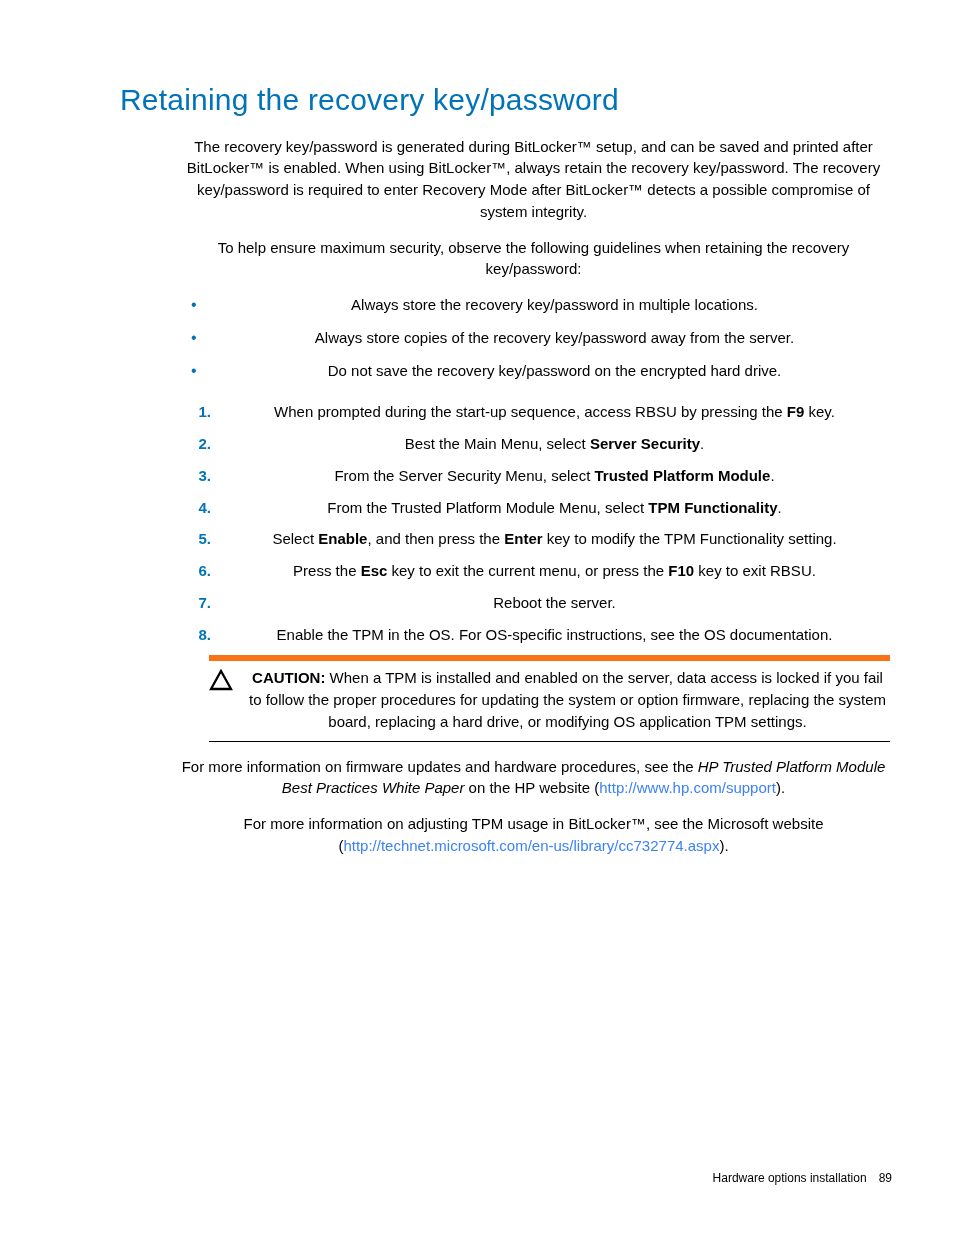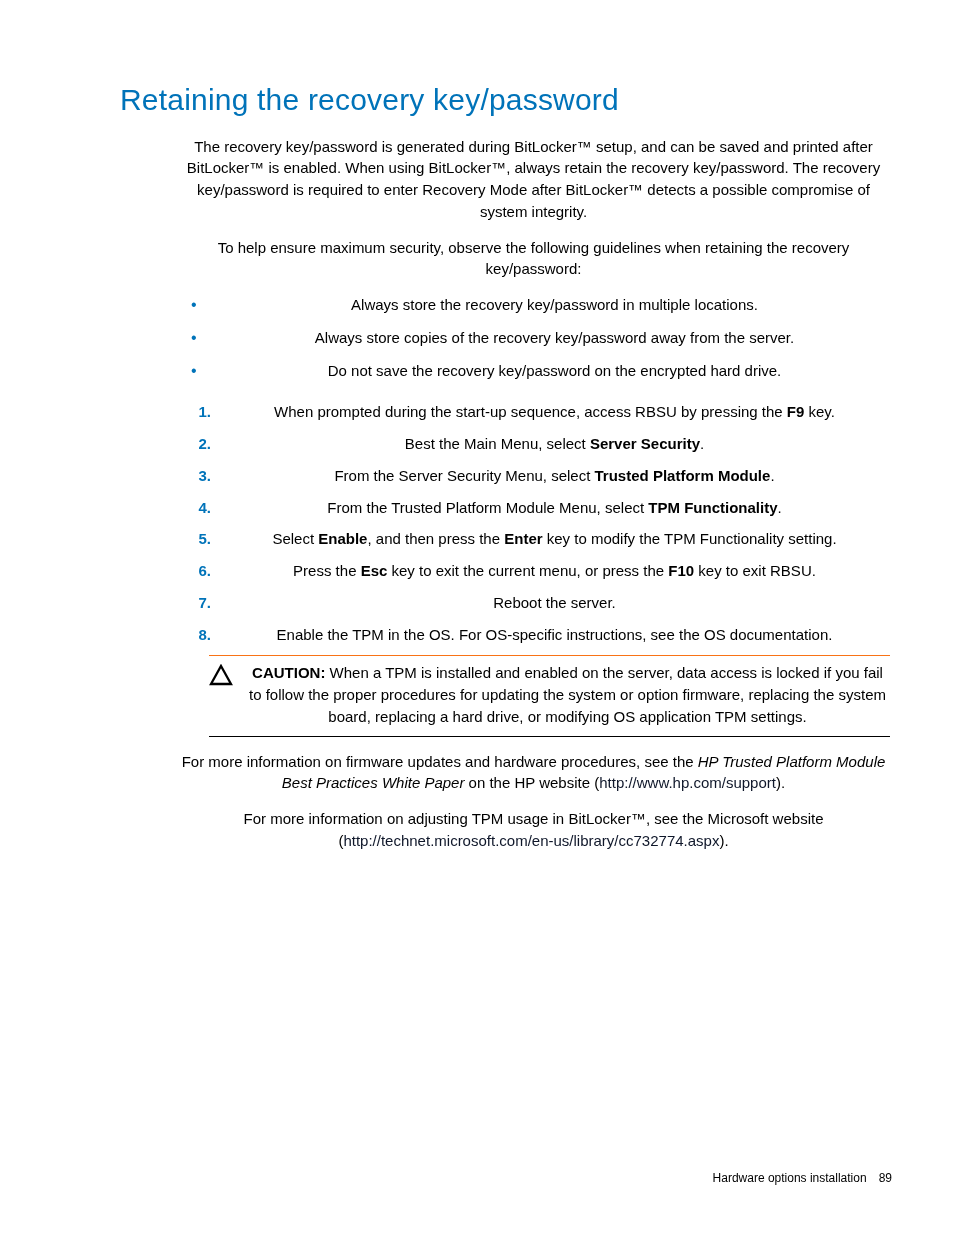--- a/index.html
+++ b/index.html
@@ -75,24 +75,24 @@
     left: 6px;
     top: 0;
     color: #0073b9;
     font-weight: 700;
     font-size: 15px;
     width: 28px;
     text-align: right;
   }
   .bold { font-weight: 700; }
   .italic { font-style: italic; }
-  .link { color: #0f172a; }
+  .link { color: #3b82f6; }
   .caution-box {
     margin: 6px 0 14px 32px;
-    border-top: 1px solid #f97316;
+    border-top: 6px solid #f97316;
     border-bottom: 1px solid #000;
     padding: 6px 0 8px 0;
     display: flex;
     align-items: flex-start;
   }
   .caution-icon {
     flex: 0 0 36px;
     height: 28px;
     display: flex;
     justify-content: flex-start;

